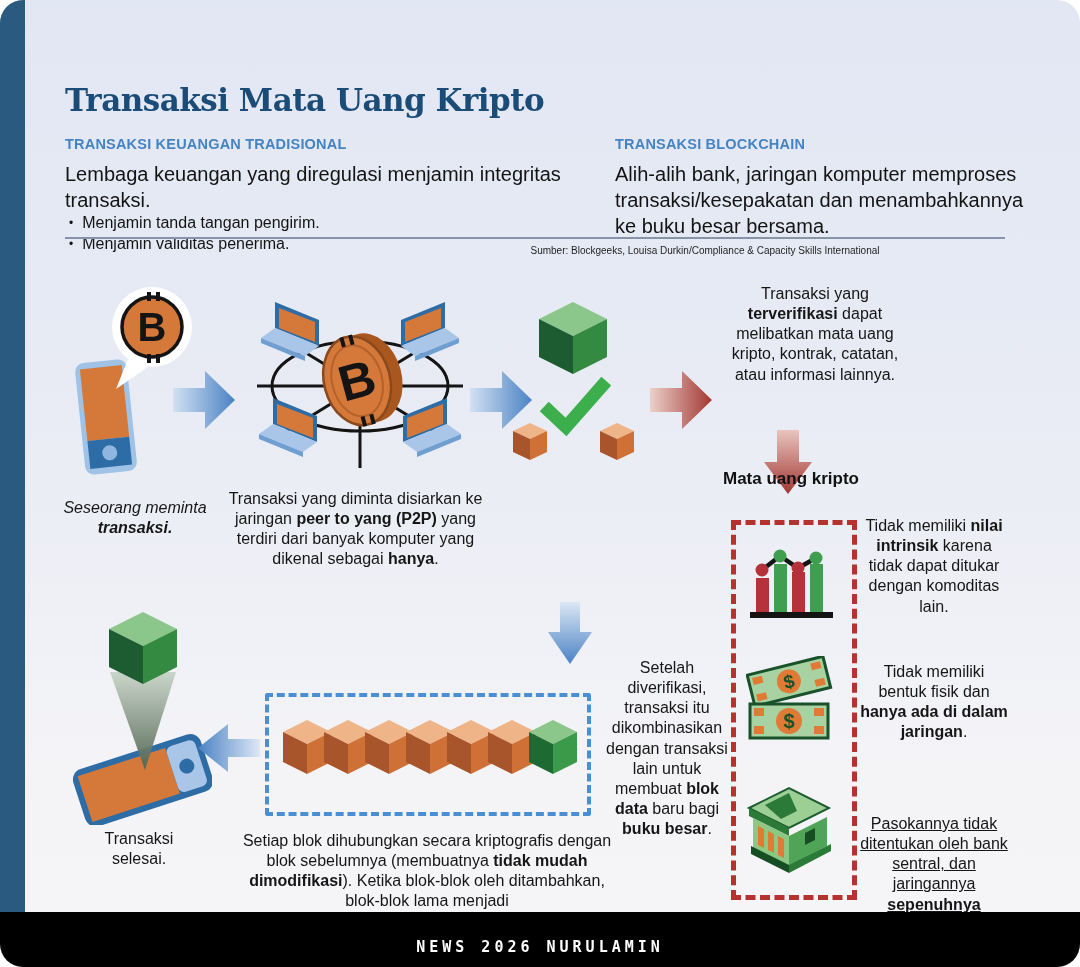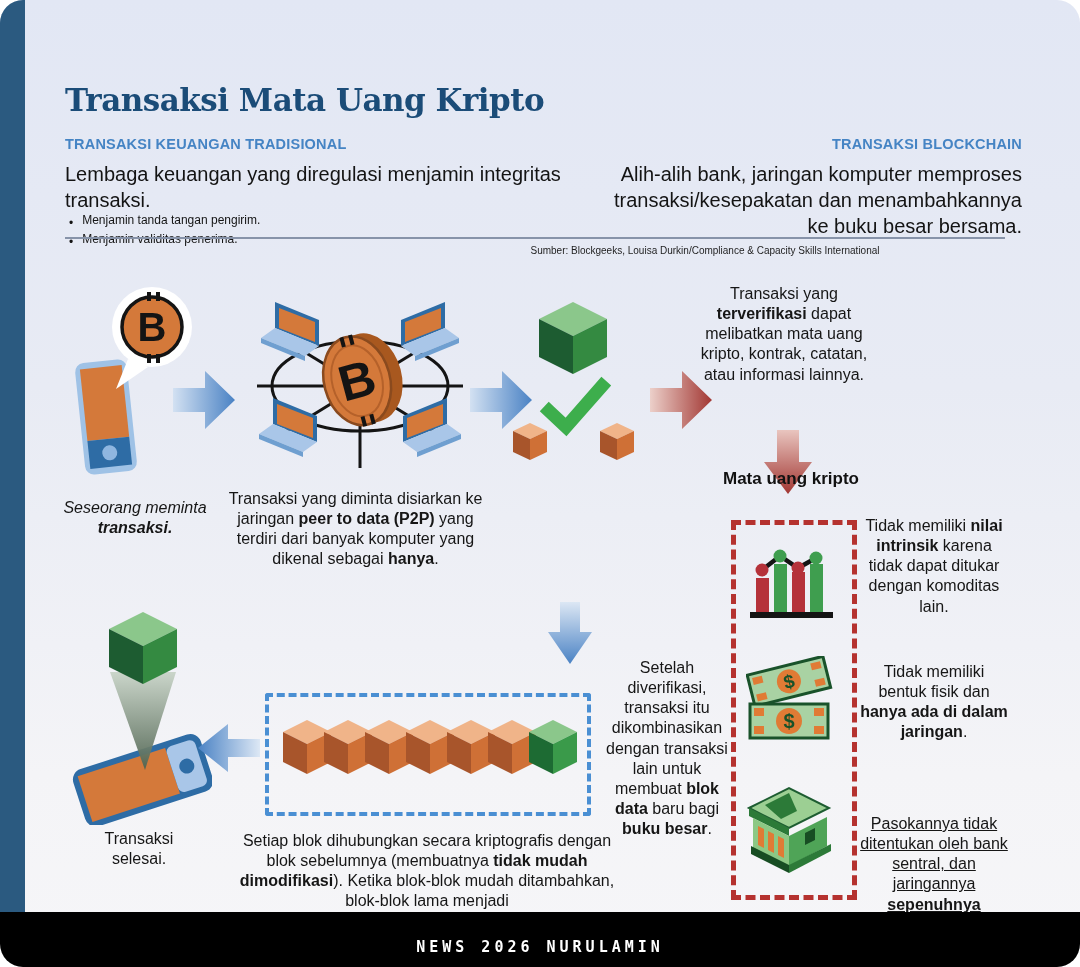--- a/index.html
+++ b/index.html
@@ -8,24 +8,24 @@
     font-family:"Liberation Sans",sans-serif;color:#161616;border-radius:23px;}
   .left-strip{position:absolute;left:0;top:0;width:25px;height:912px;background:#2b5a80;}
   .footer-bar{position:absolute;left:0;top:912px;width:1080px;height:69px;background:#000;
     display:flex;align-items:center;justify-content:center;}
   .footer-text{color:#fff;font-family:"DejaVu Sans Mono",monospace;font-weight:bold;
     font-size:15px;letter-spacing:4px;}
   .title{position:absolute;left:65px;top:82px;font-family:"DejaVu Serif",serif;
     font-weight:bold;font-size:31px;color:#1b4c78;letter-spacing:-0.5px;}
   .col{position:absolute;top:136px;}
   .col-left{left:65px;width:505px;}
-  .col-right{left:597px;width:425px;text-align:right;}
+  .col-right{left:615px;width:425px;}
   .col-heading{font-size:14.5px;font-weight:bold;color:#4584c4;letter-spacing:0.2px;}
   .col-body{margin-top:9px;font-size:20px;line-height:1.3;color:#141414;}
-  .bullet{display:flex;font-size:12px;line-height:1.3;color:#141414;}
+  .bullet{display:flex;font-size:16px;line-height:1.3;color:#141414;}
   .bullet::before{content:"•";font-size:12px;padding:3px 9px 0 4px;}
   .divider{position:absolute;left:65px;top:237px;width:940px;height:2px;background:#8793a9;}
   .source{position:absolute;left:405px;top:245px;width:600px;text-align:center;
     font-size:10px;color:#1e1e1e;}
   .abs{position:absolute;}
   .cap{position:absolute;text-align:center;font-size:16px;line-height:1.26;color:#161616;}
   .cap .b{font-weight:bold;}
   .crypto-head{position:absolute;left:711px;top:469px;width:160px;text-align:center;
     font-weight:bold;font-size:17px;color:#111;}
   .dashed-red{position:absolute;left:731px;top:520px;width:116px;height:370px;
@@ -120,21 +120,21 @@
       <ellipse cx="124" cy="82" rx="33" ry="45" fill="#a8581f"></ellipse>
       <ellipse cx="112" cy="82" rx="33" ry="45" fill="#d4793a" stroke="#8a4a1e" stroke-width="2.5"></ellipse>
       <ellipse cx="112" cy="82" rx="25" ry="36" fill="none" stroke="#b5612a" stroke-width="2"></ellipse>
       <text x="112" y="99" text-anchor="middle" font-family="Liberation Sans,sans-serif" font-size="50" font-weight="bold" fill="#141414">B</text>
       <rect x="106" y="36" width="4" height="10" fill="#141414"></rect>
       <rect x="115" y="36" width="4" height="10" fill="#141414"></rect>
       <rect x="106" y="118" width="4" height="10" fill="#141414"></rect>
       <rect x="115" y="118" width="4" height="10" fill="#141414"></rect>
     </g>
   </svg>
-  <div class="cap" style="left:228px;top:489px;width:255px;"><span>Transaksi yang diminta disiarkan ke jaringan </span><span class="b">peer to data (P2P)</span><span> yang terdiri dari banyak komputer yang dikenal sebagai </span><span class="b">hanya</span><span>.</span></div>
+  <div class="cap" style="left:228px;top:489px;width:255px;"><span>Transaksi yang diminta disiarkan ke jaringan </span><span class="b">peer to yang (P2P)</span><span> yang terdiri dari banyak komputer yang dikenal sebagai </span><span class="b">hanya</span><span>.</span></div>
 
   <svg class="abs" style="left:470px;top:369px;" width="62" height="62" viewBox="0 0 62 62">
     <defs>
         <linearGradient id="gb2" x1="0" y1="0" x2="1" y2="0">
       <stop offset="0" stop-color="#d3e1f2"></stop>
           <stop offset="1" stop-color="#4a82c4"></stop>
         </linearGradient>
       </defs>
     <polygon points="0,19 32,19 32,2 62,31 32,60 32,43 0,43" fill="url(#gb2)"></polygon>
   </svg>
@@ -171,21 +171,21 @@
   <svg class="abs" style="left:650px;top:369px;" width="62" height="62" viewBox="0 0 62 62">
     <defs>
         <linearGradient id="gr1" x1="0" y1="0" x2="1" y2="0">
       <stop offset="0" stop-color="#ecd0ca"></stop>
           <stop offset="1" stop-color="#a23733"></stop>
         </linearGradient>
       </defs>
     <polygon points="0,19 32,19 32,2 62,31 32,60 32,43 0,43" fill="url(#gr1)"></polygon>
   </svg>
 
-  <div class="cap" style="left:698px;top:284px;width:172px;"><span>Transaksi yang </span><span class="b">terverifikasi</span><span> dapat melibatkan mata uang kripto, kontrak, catatan, atau informasi lainnya.</span></div>
+  <div class="cap" style="left:729px;top:284px;width:172px;"><span>Transaksi yang </span><span class="b">terverifikasi</span><span> dapat melibatkan mata uang kripto, kontrak, catatan, atau informasi lainnya.</span></div>
 
   <svg class="abs" style="left:764px;top:430px;" width="48" height="64" viewBox="0 0 48 64">
     <defs>
         <linearGradient id="grd" x1="0" y1="0" x2="0" y2="1">
       <stop offset="0" stop-color="#e9c5bf"></stop>
           <stop offset="1" stop-color="#a23733"></stop>
         </linearGradient>
       </defs>
     <polygon points="13,0 35,0 35,32 48,32 24,64 0,32 13,32" fill="url(#grd)"></polygon>
   </svg>
@@ -312,19 +312,19 @@
       </g>
     <g>
       <polygon points="271,2 295,14 271,26 247,14" fill="#8bc78b"></polygon>
         <polygon points="247,14 271,26 271,56 247,44" fill="#1d6b33"></polygon>
         <polygon points="295,14 271,26 271,56 295,44" fill="#3a9a4a"></polygon>
       </g>
   </svg>
 
   <div class="cap" style="left:600px;top:658px;width:134px;"><span>Setelah diverifikasi, transaksi itu dikombinasikan dengan transaksi lain untuk membuat </span><span class="b">blok data</span><span> baru bagi </span><span class="b">buku besar</span><span>.</span></div>
 
-  <div class="cap" style="left:233px;top:831px;width:388px;"><span>Setiap blok dihubungkan secara kriptografis dengan blok sebelumnya (membuatnya </span><span class="b">tidak mudah dimodifikasi</span><span>). Ketika blok-blok mudah ditambahkan, blok-blok lama menjadi</span></div>
+  <div class="cap" style="left:233px;top:831px;width:388px;"><span>Setiap blok dihubungkan secara kriptografis dengan blok sebelumnya (membuatnya </span><span class="b">tidak mudah dimodifikasi</span><span>). Ketika blok-blok oleh ditambahkan, blok-blok lama menjadi</span></div>
 
   <div class="footer-bar">
     <span class="footer-text">NEWS 2026 NURULAMIN</span>
   </div>
 
 </div>
 
 </body></html>

